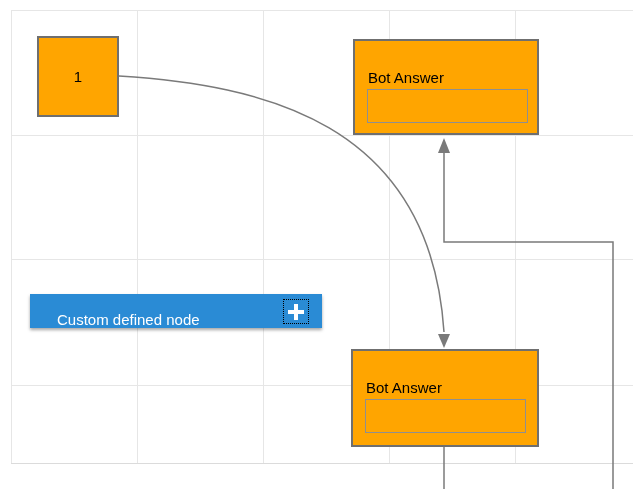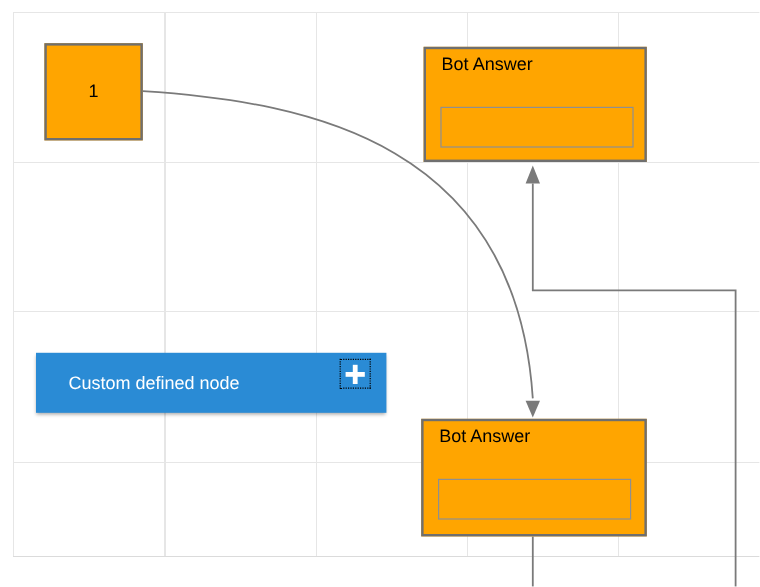--- a/index.html
+++ b/index.html
@@ -21,37 +21,37 @@
     color:#000000;
   }
   .node-start{
     left:37px;top:36px;width:82px;height:81px;
     display:flex;align-items:center;justify-content:center;
     font-size:15px;
   }
   .node-bot-top{left:353px;top:39px;width:186px;height:96px;}
   .node-bot-bottom{left:351px;top:349px;width:188px;height:98px;}
   .bot-title{
-    position:absolute;left:13px;top:4px;
+    position:absolute;left:13px;top:28px;
     font-size:15px;color:#000000;white-space:nowrap;
   }
   .bot-input{
     position:absolute;left:12px;top:48px;width:161px;height:34px;
     border:1px solid #8F8F8F;
     box-sizing:border-box;
     background:transparent;
   }
 
   
   .custom-btn{
     position:absolute;
-    left:30px;top:294px;width:292px;height:50px;
+    left:30px;top:294px;width:292px;height:34px;
     background:#2A8BD5;
     box-shadow:0 2px 3px rgba(0,0,0,0.35);
-    display:flex;align-items:center;
+    display:flex;align-items:flex-end;
     color:#ffffff;font-size:15px;
     box-sizing:border-box;
     cursor:pointer;
   }
   .custom-btn-label{margin-left:27px;white-space:nowrap;}
   .plus-box{
     position:absolute;
     right:13px;top:5px;width:26px;height:25px;
     border:1px dotted #000000;
     box-sizing:border-box;

